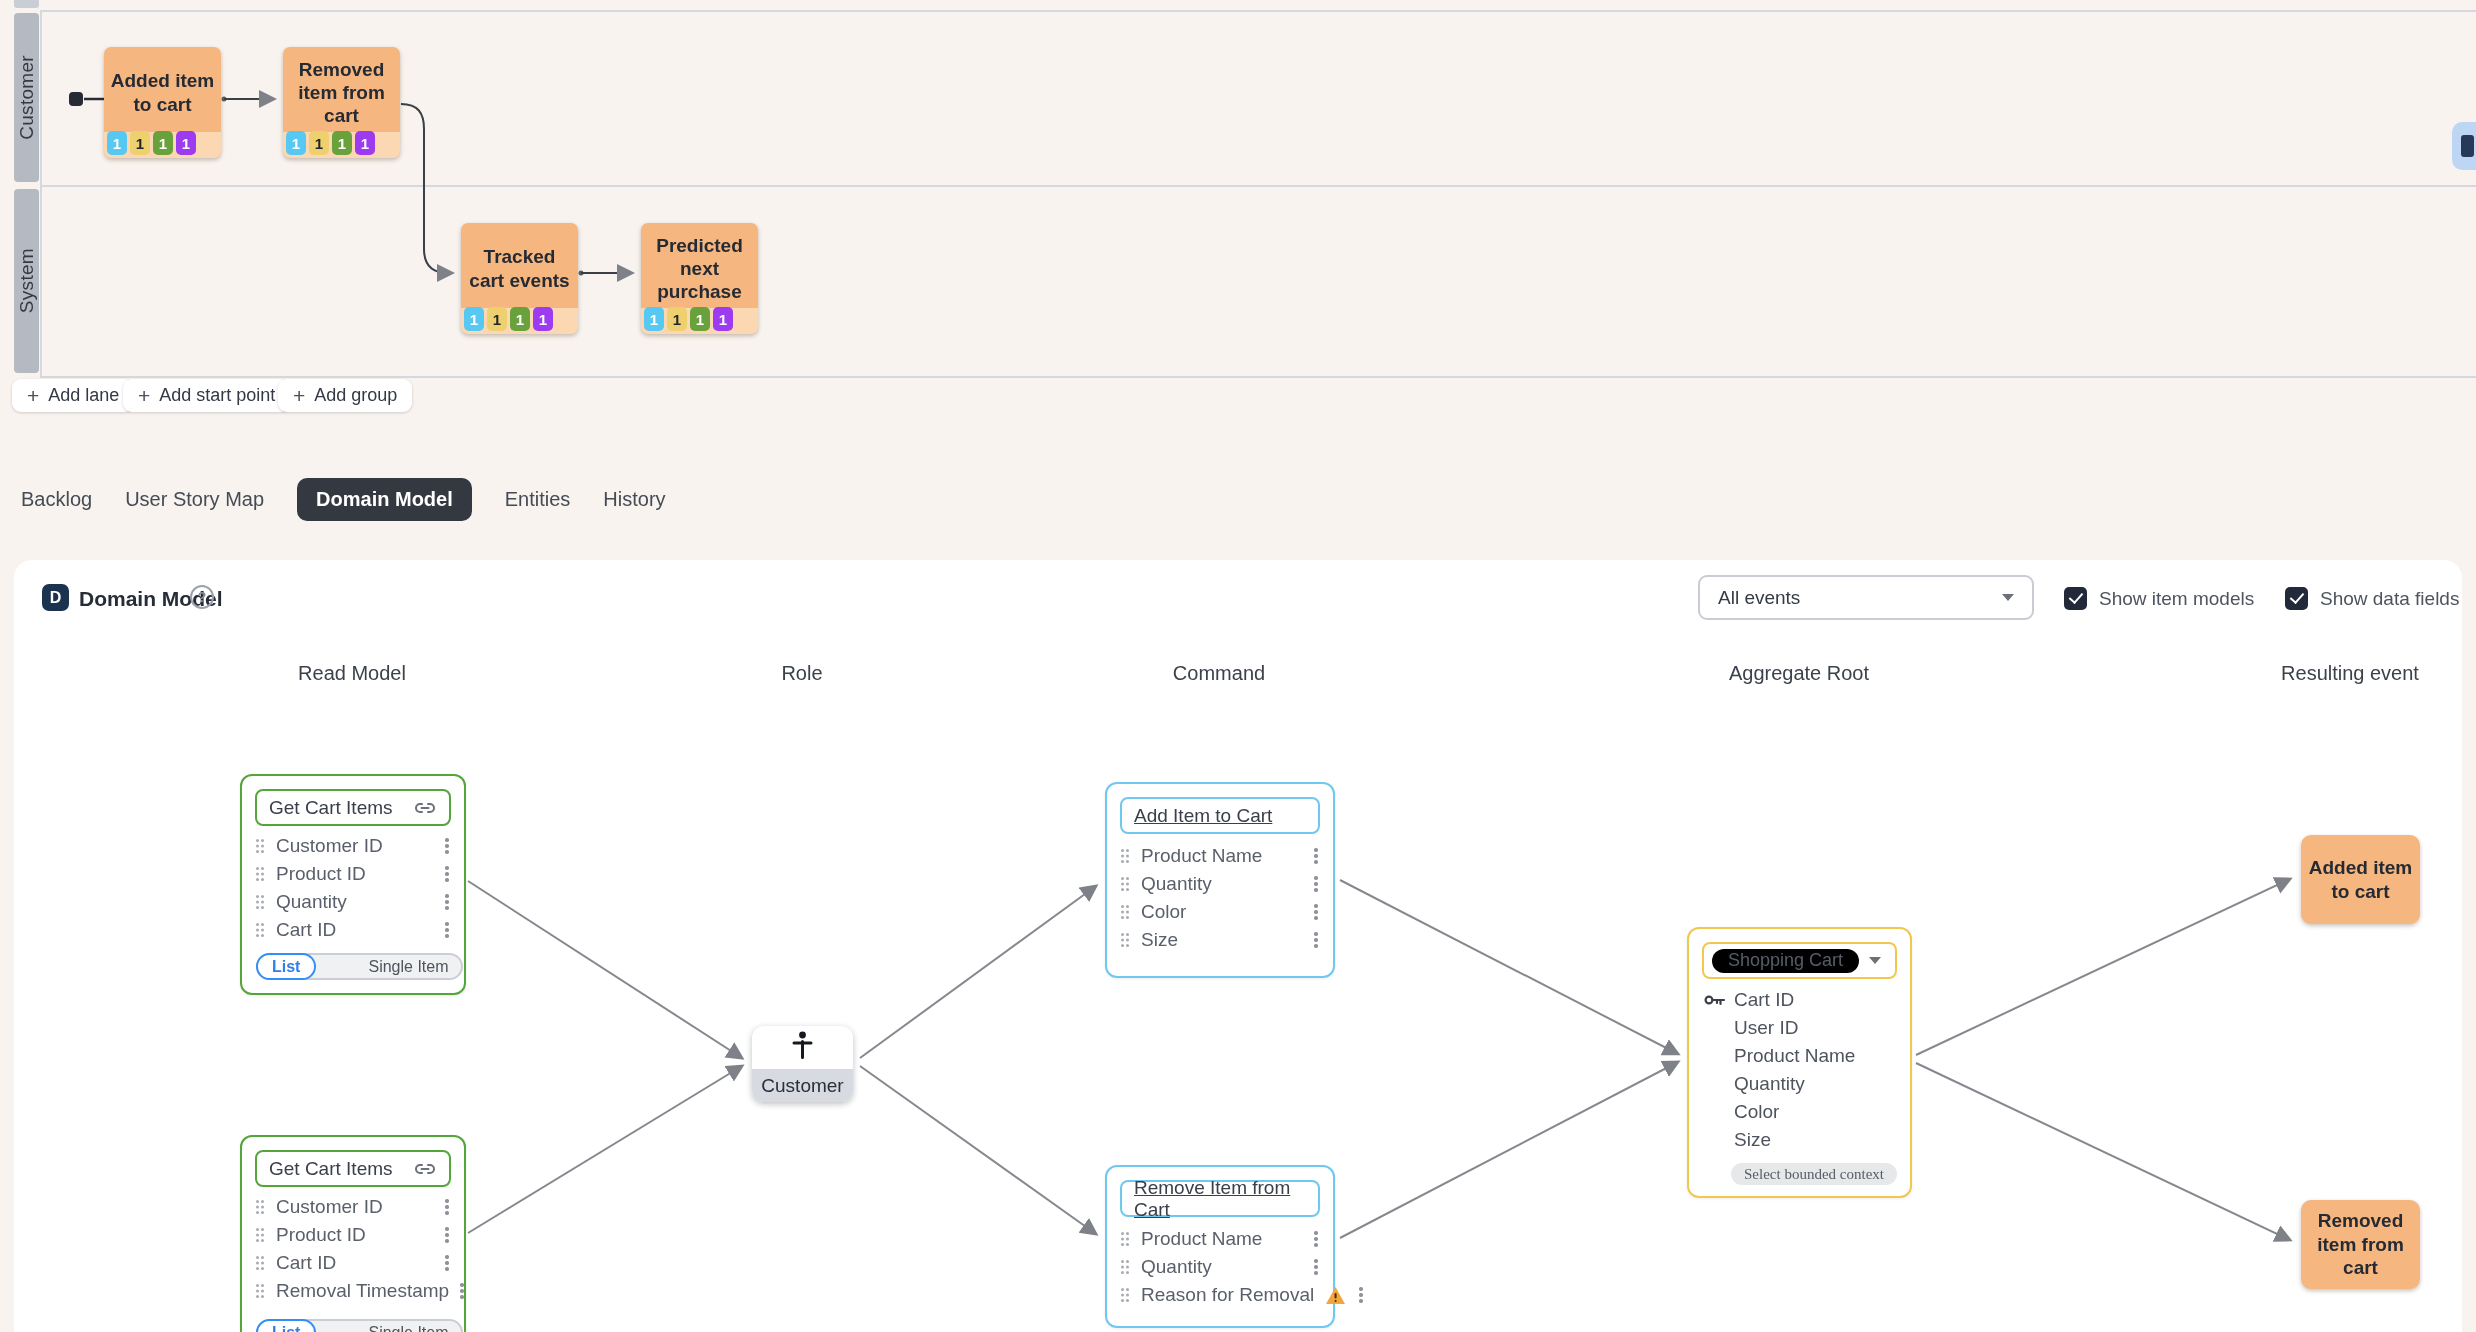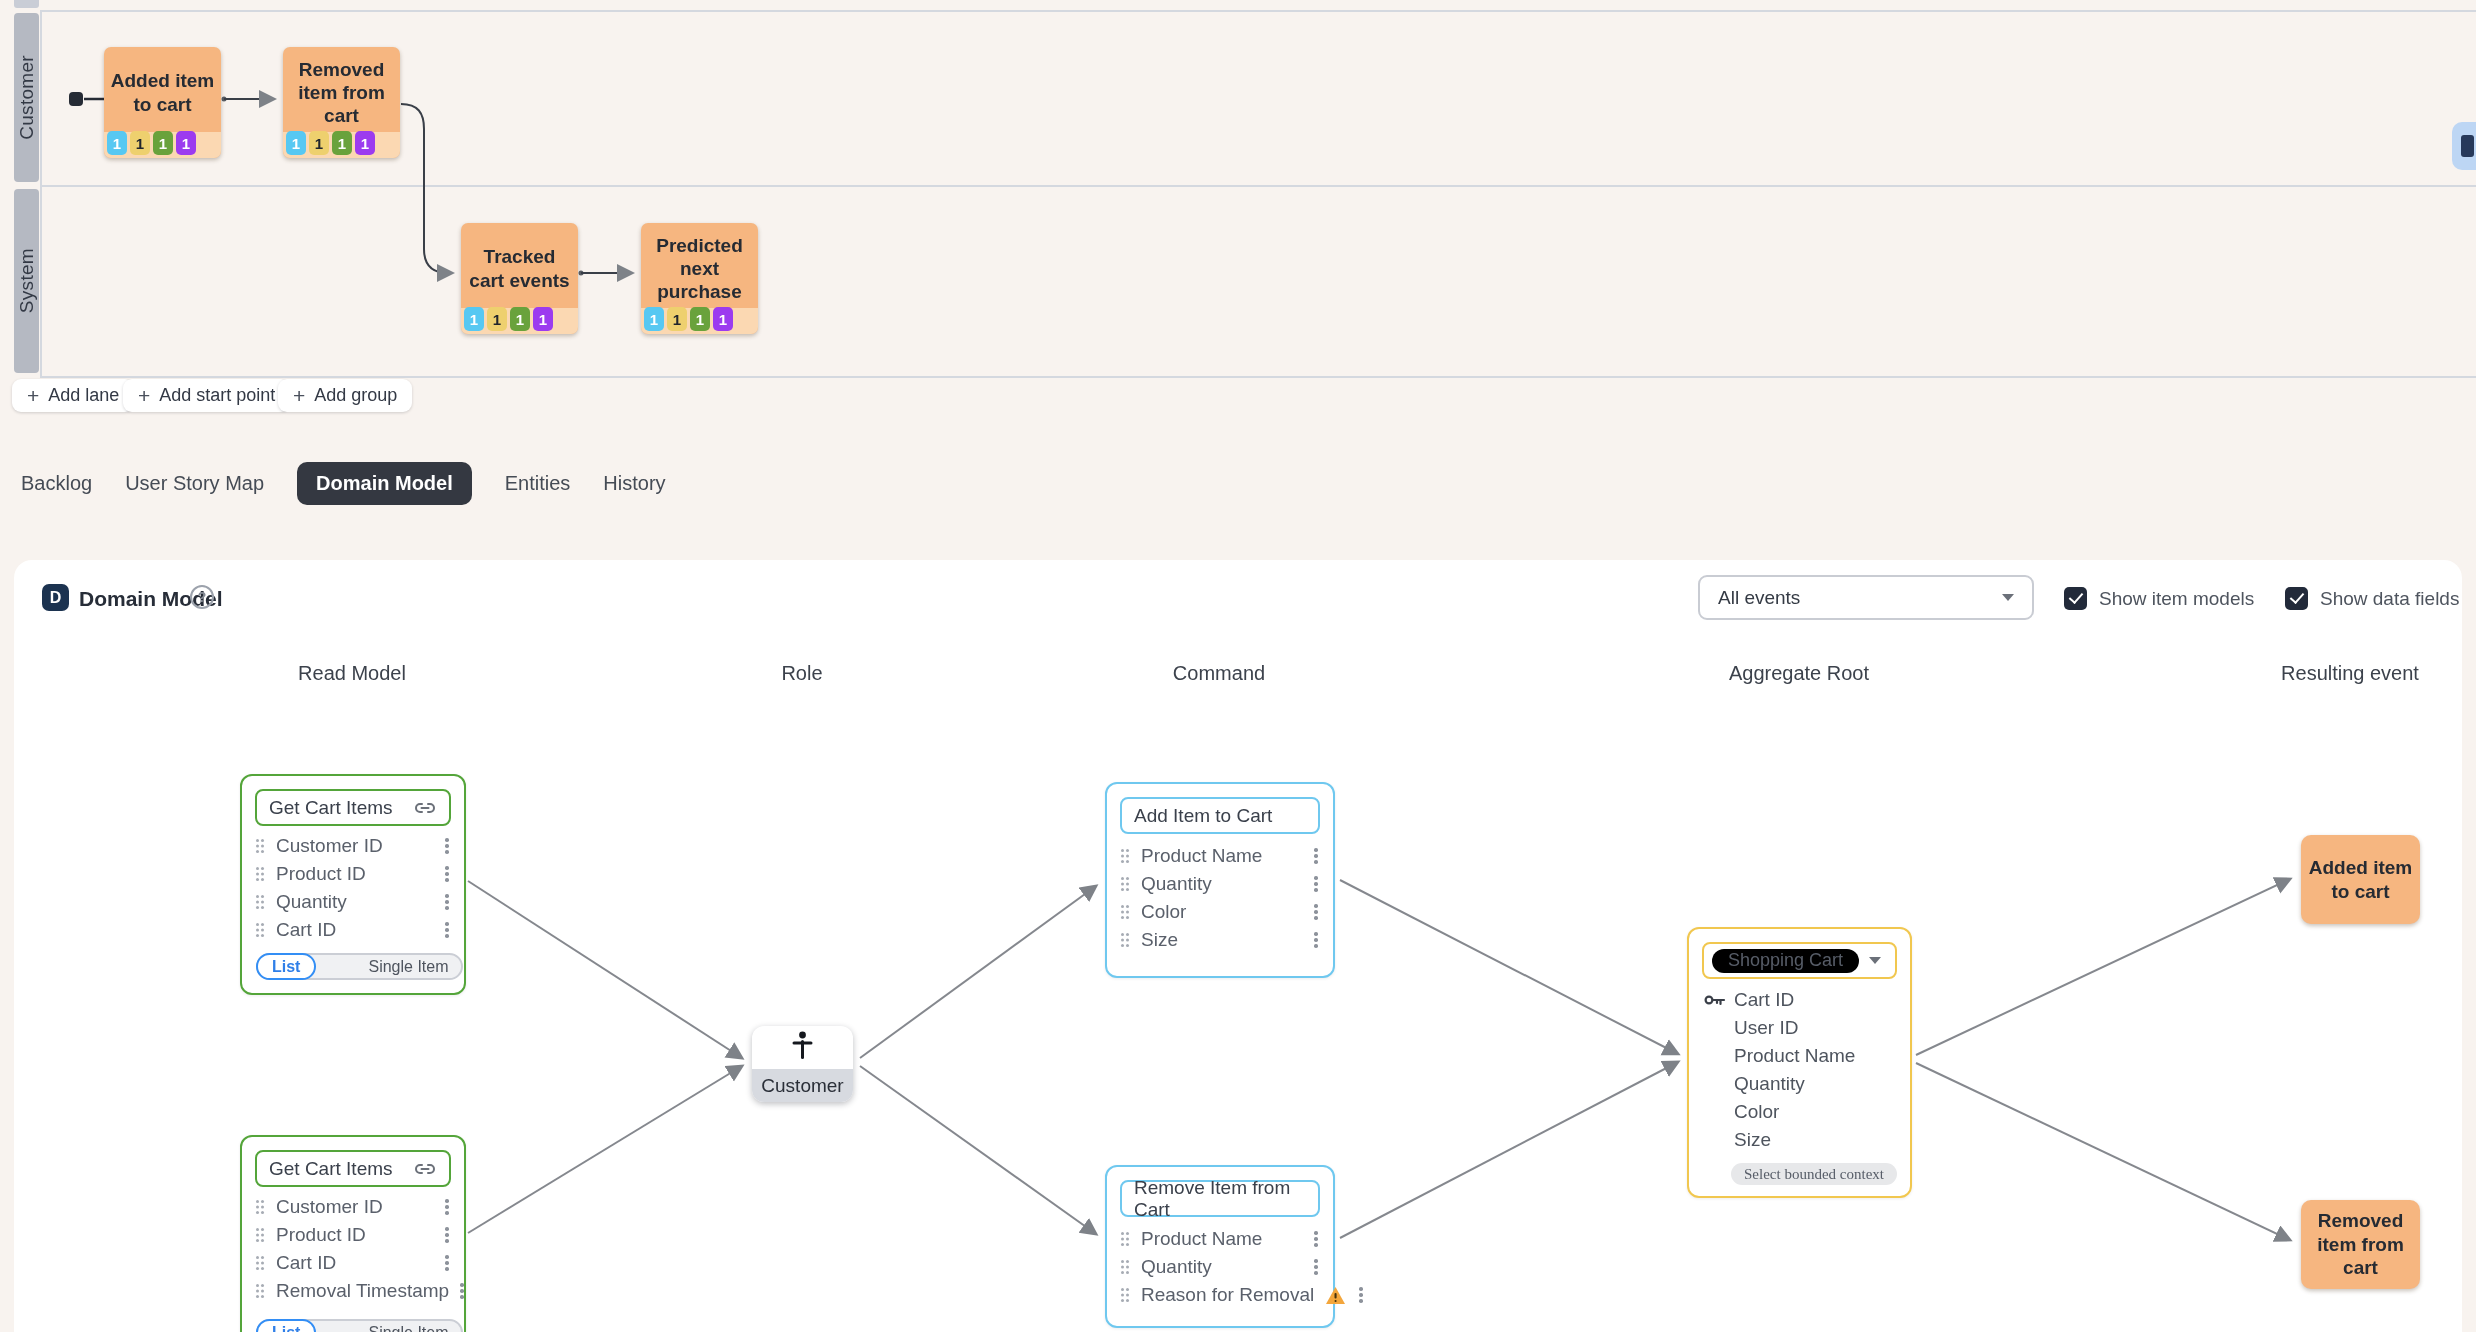--- a/index.html
+++ b/index.html
@@ -25,21 +25,21 @@
   .badge{min-width:20px;height:24px;border-radius:5px;display:flex;align-items:center;justify-content:center;
          font-size:15px;font-weight:700;color:#fff;position:relative;top:-2px;padding:0 4px;}
   .b-cyan{background:#57C8F2}.b-yellow{background:#EED06E;color:#20252D}.b-green{background:#69A23C}.b-purple{background:#9C3BEF}
 
   .wbtn{position:absolute;top:379px;height:33px;background:#fff;border:none;border-radius:9px;
         box-shadow:0 1px 3px rgba(25,30,40,.18);display:flex;align-items:center;gap:9px;padding:0 15px;
         font-family:inherit;font-size:18px;color:#333945;cursor:pointer;z-index:2;}
   .wbtn .plus{font-size:21px;color:#4A505C;line-height:1;}
 
   
-  .tabs{position:absolute;left:21px;top:456px;height:54px;display:flex;align-items:center;gap:33px;z-index:2;}
+  .tabs{position:absolute;left:21px;top:472px;height:54px;display:flex;align-items:center;gap:33px;z-index:2;}
   .tab{font-size:20px;color:#454B55;cursor:pointer;white-space:nowrap;}
   .tab.active{background:#343841;color:#fff;font-weight:700;padding:10px 19px;border-radius:10px;}
 
   
   .panel{position:absolute;left:14px;top:560px;width:2448px;height:790px;background:#fff;border-radius:18px;z-index:0;}
 
   .dm-badge{position:absolute;left:42px;top:584px;width:27px;height:27px;background:#1C3350;border-radius:7px;
             color:#fff;font-weight:700;font-size:16px;display:flex;align-items:center;justify-content:center;z-index:2;}
   .dm-title{position:absolute;left:79px;top:587px;font-size:21px;font-weight:700;color:#272D38;z-index:2;}
   .help{position:absolute;left:190px;top:585px;width:24px;height:24px;border:2px solid #9CA2AC;border-radius:50%;
@@ -60,21 +60,21 @@
 
   
   .card{position:absolute;background:#fff;border-radius:12px;z-index:2;box-shadow:0 1px 3px rgba(20,25,35,.08);}
   .rm{border:2px solid #54A53A;width:226px;}
   .cmd{border:2px solid #6FC8EF;width:230px;}
   .agg{border:2px solid #F1C74F;width:225px;}
 
   .titlebox{margin:13px 13px 6px;height:37px;border-radius:8px;display:flex;align-items:center;
             padding:0 12px;font-size:19px;color:#3A404B;cursor:text;}
   .rm .titlebox{border:2px solid #54A53A;}
-  .cmd .titlebox{border:2px solid #6FC8EF;}
+  .cmd .titlebox{border:2px solid #6FC8EF;text-decoration:underline;}
   .agg .titlebox{border:2px solid #F1C74F;padding:0 8px;cursor:pointer;}
 
   .frow{display:flex;align-items:center;height:28px;margin:0 14px;gap:11px;}
   .flabel{font-size:19px;color:#5A606B;flex:1;white-space:nowrap;}
   .drag{width:9px;height:15px;position:relative;flex:none;cursor:grab;}
   .drag::before{content:"";position:absolute;width:3px;height:3px;border-radius:50%;background:#A7ACB4;
     box-shadow:5px 0 0 #A7ACB4,0 5.5px 0 #A7ACB4,5px 5.5px 0 #A7ACB4,0 11px 0 #A7ACB4,5px 11px 0 #A7ACB4;}
   .kebab{width:5px;height:18px;position:relative;flex:none;cursor:pointer;}
   .kebab::before{content:"";position:absolute;left:0;top:1px;width:3.5px;height:3.5px;border-radius:50%;background:#8D929B;
     box-shadow:0 6px 0 #8D929B,0 12px 0 #8D929B;}

